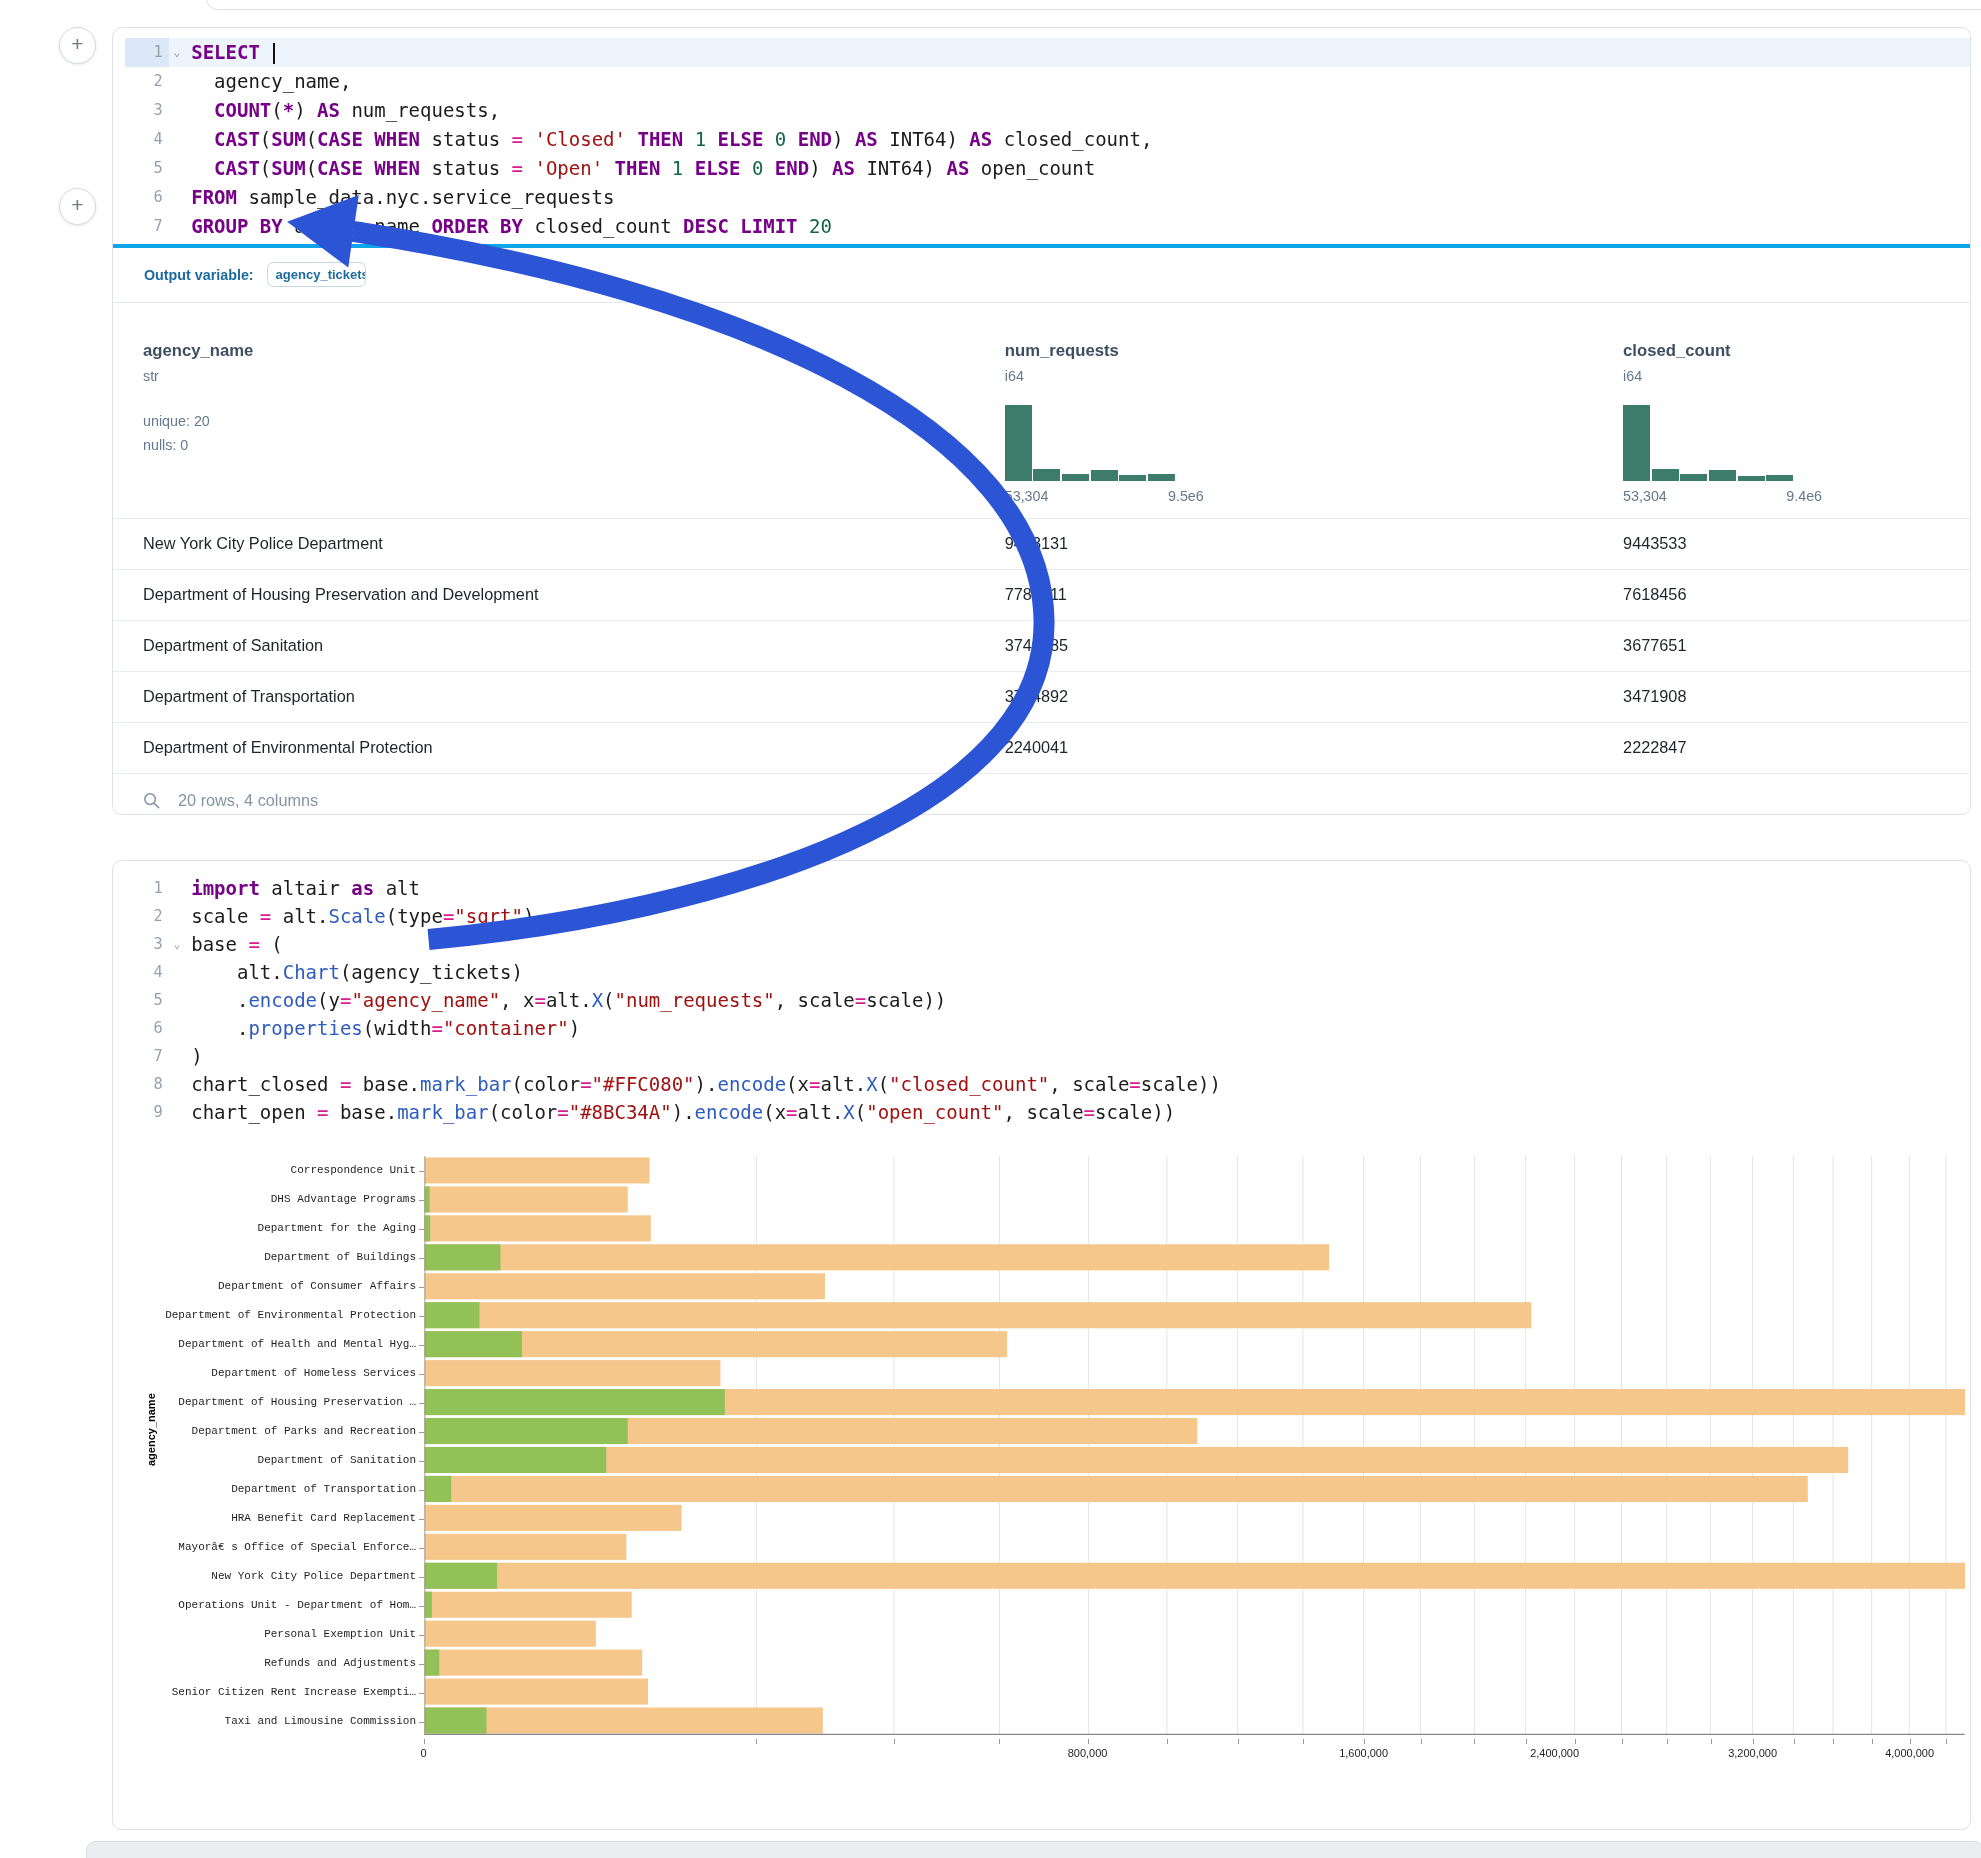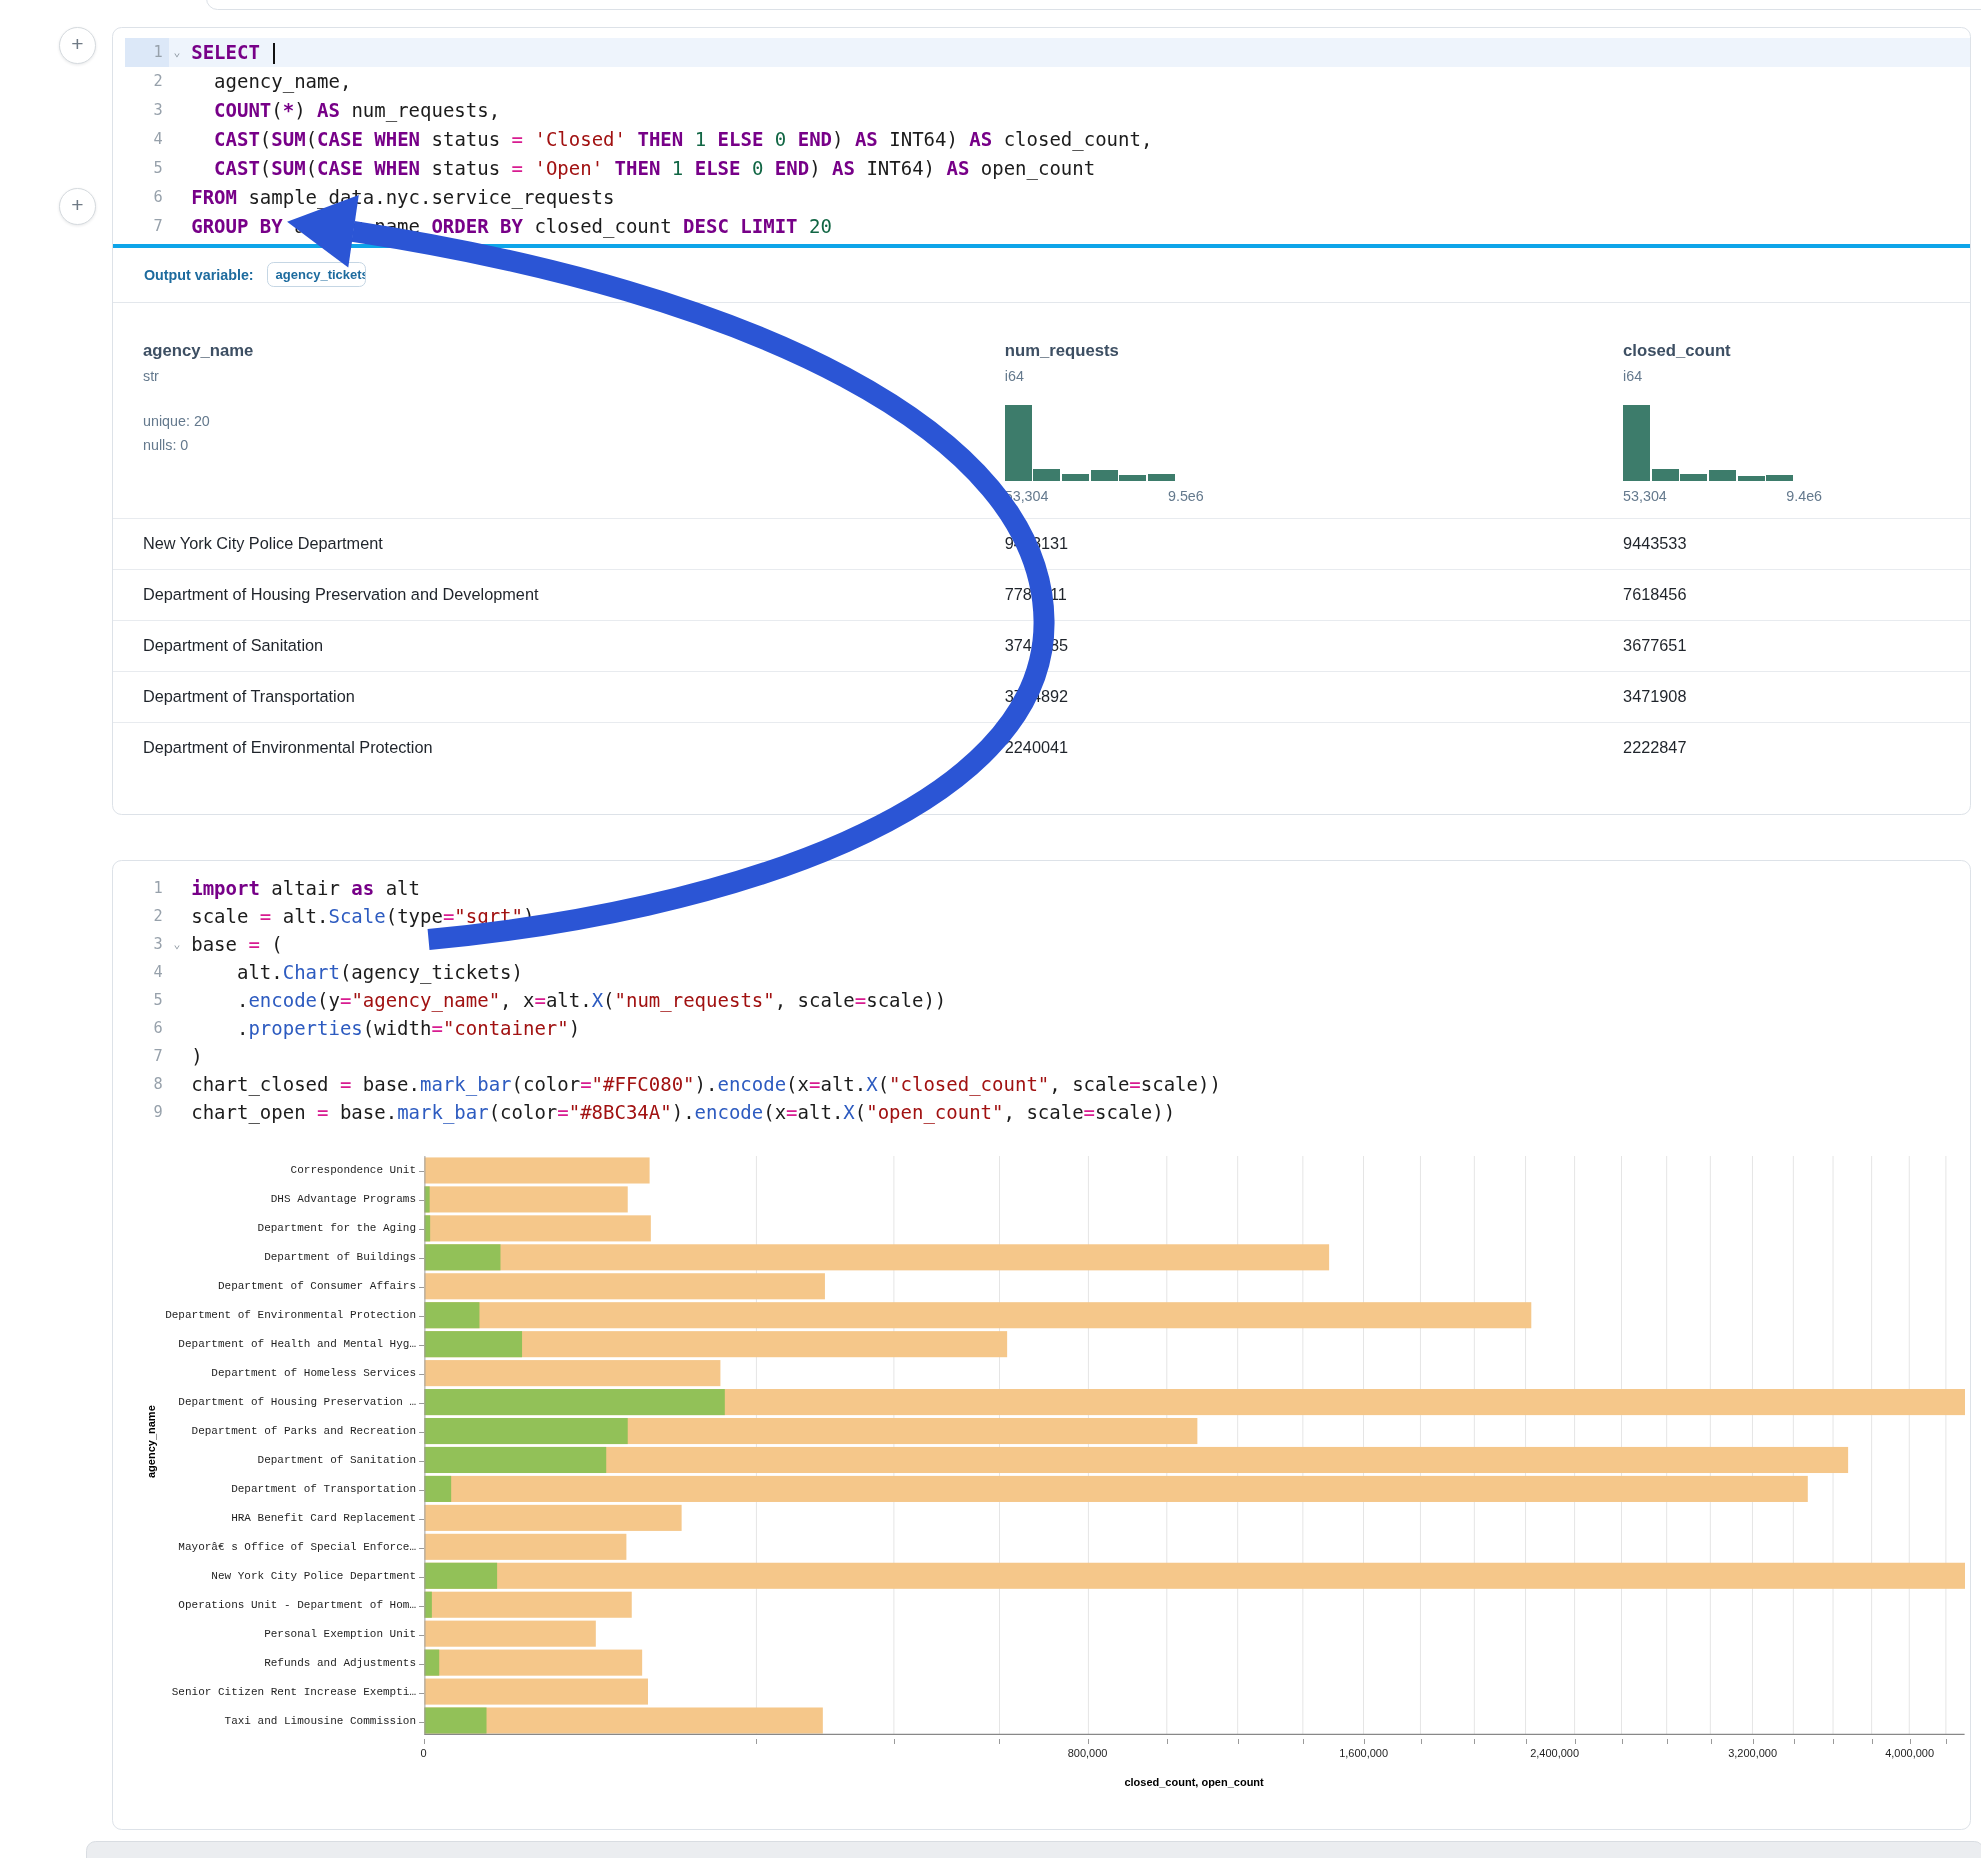--- a/index.html
+++ b/index.html
@@ -170,20 +170,27 @@
             <div class="tcell1">Department of Transportation</div>
             <div class="tcell2">3774892</div>
             <div class="tcell3">3471908</div>
           </div>
           <div class="trow">
             <div class="tcell1">Department of Environmental Protection</div>
             <div class="tcell2">2240041</div>
             <div class="tcell3">2222847</div>
           </div>
         </div>
+      <div class="tfooter">
+        <svg width="18" height="18" viewBox="0 0 19 19">
+          <circle cx="7.5" cy="7.5" r="5.6" fill="none" stroke="#8494a3" stroke-width="1.6"></circle>
+          <line x1="11.8" y1="11.8" x2="17" y2="17" stroke="#8494a3" stroke-width="1.6"></line>
+        </svg>
+        <span>20 rows, 4 columns</span>
+      </div>
     </div>
   </div>
 
   <div class="card card2">
     <div class="editor editor2 pad-editor2" id="py-editor">
         <div class="code-line"><span class="gutter">1</span><span class="fold"></span><span class="codetxt"><span class="c-k">import</span><span class="c-t"> altair </span><span class="c-k">as</span><span class="c-t"> alt</span></span></div>
         <div class="code-line"><span class="gutter">2</span><span class="fold"></span><span class="codetxt"><span class="c-t">scale </span><span class="c-o">=</span><span class="c-t"> alt.</span><span class="c-f">Scale</span><span class="c-t">(type</span><span class="c-o">=</span><span class="c-s">"sqrt"</span><span class="c-t">)</span></span></div>
         <div class="code-line"><span class="gutter">3</span><span class="fold">⌄</span><span class="codetxt"><span class="c-t">base </span><span class="c-o">=</span><span class="c-t"> (</span></span></div>
         <div class="code-line"><span class="gutter">4</span><span class="fold"></span><span class="codetxt"><span class="c-t">    alt.</span><span class="c-f">Chart</span><span class="c-t">(agency_tickets)</span></span></div>
         <div class="code-line"><span class="gutter">5</span><span class="fold"></span><span class="codetxt"><span class="c-t">    .</span><span class="c-f">encode</span><span class="c-t">(y</span><span class="c-o">=</span><span class="c-s">"agency_name"</span><span class="c-t">, x</span><span class="c-o">=</span><span class="c-t">alt.</span><span class="c-f">X</span><span class="c-t">(</span><span class="c-s">"num_requests"</span><span class="c-t">, scale</span><span class="c-o">=</span><span class="c-t">scale))</span></span></div>
@@ -363,21 +370,20 @@
             <div class="xtickmark" style="left:1448px"></div>
             <div class="xtickmark" style="left:1486px"></div>
             <div class="xtickmark" style="left:1522px"></div>
             <div class="xlab" style="left:0px">0</div>
             <div class="xlab" style="left:664px">800,000</div>
             <div class="xlab" style="left:940px">1,600,000</div>
             <div class="xlab" style="left:1131px">2,400,000</div>
             <div class="xlab" style="left:1329px">3,200,000</div>
             <div class="xlab" style="left:1486px">4,000,000</div>
           </div>
-        <div class="xtitle">closed_count, open_count</div>
       </div>
     </div>
   </div>
 
   <svg class="arrow-overlay" viewBox="0 0 2073 1944">
     <path d="M 369 242 C 780 305, 1090 450, 1092 650 C 1094 850, 750 955, 448 983" fill="none" stroke="#2b55d5" stroke-width="22" stroke-linecap="butt"></path>
     <polygon points="300,232 375,204 364,280" fill="#2b55d5"></polygon>
   </svg>
 
   <div class="next-cell"></div>

